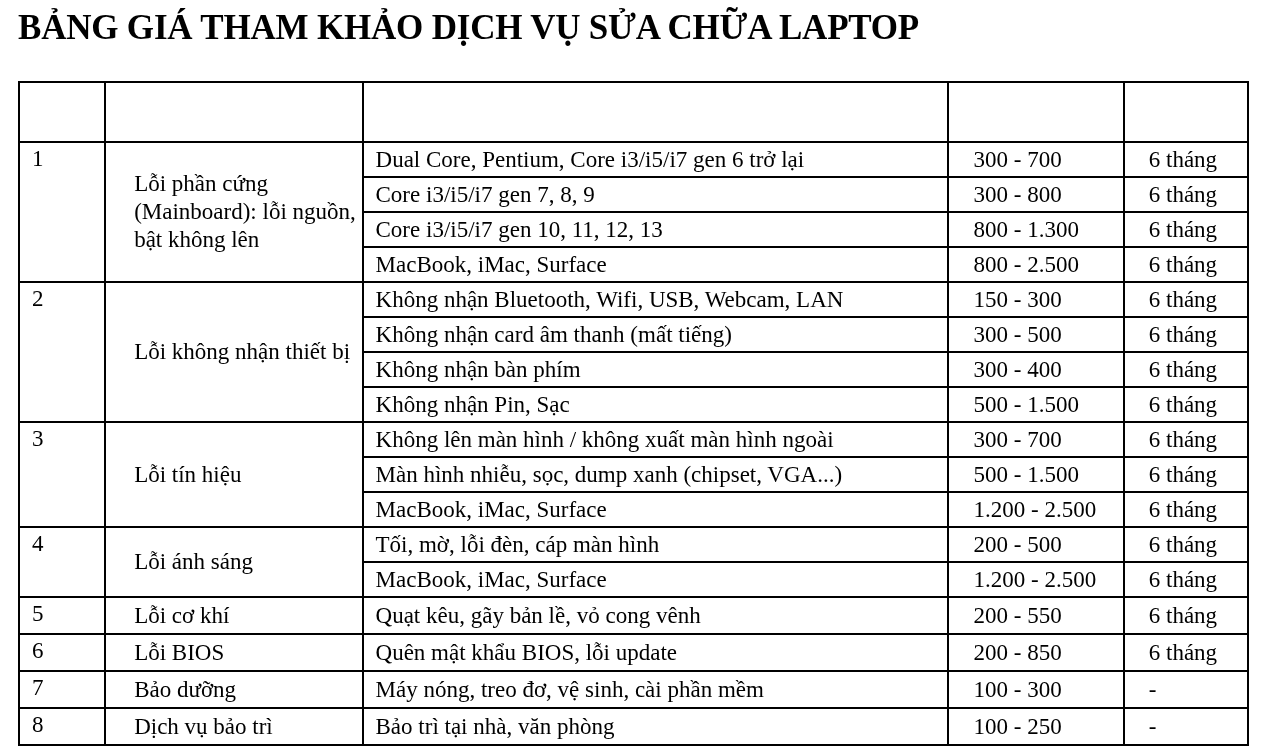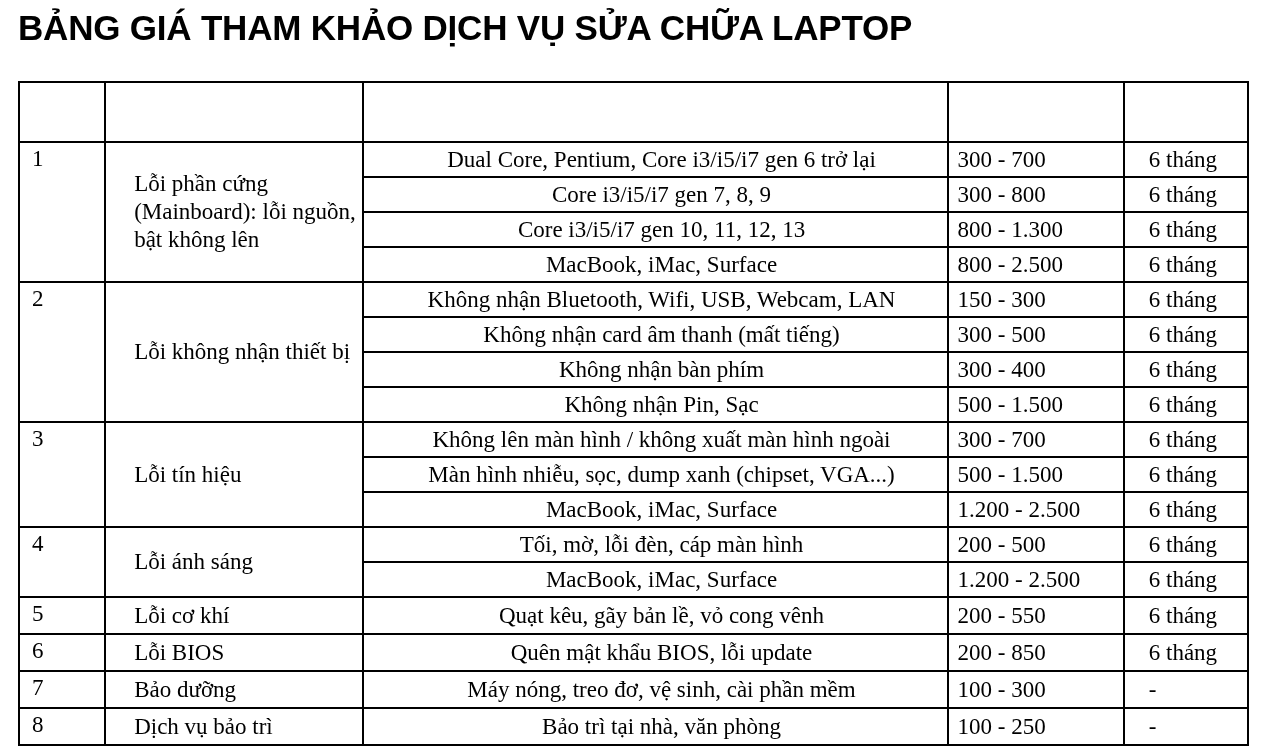--- a/index.html
+++ b/index.html
@@ -23,21 +23,21 @@
     height: 750px;
     box-sizing: border-box;
   }
 
   
   .doc-title {
     position: absolute;
     left: 18px;
     top: 6px;
     width: 1230px;
-    font-family: Liberation Sans, sans-serif;
+    font-family: Liberation Serif, serif;
     font-weight: bold;
     font-size: 35px;
     line-height: 44px;
     letter-spacing: -0.2px;
     color: #000000;
     white-space: nowrap;
   }
 
   
   .price-table {
@@ -94,25 +94,24 @@
     padding-left: 12px;
   }
   tbody td.cell-group {
     vertical-align: middle;
     padding-left: 28px;
     padding-right: 4px;
   }
   tbody td.cell-detail {
     vertical-align: middle;
     padding-left: 12px;
-    text-align: center;
   }
   tbody td.cell-price {
     vertical-align: middle;
-    padding-left: 8px;
+    padding-left: 24px;
   }
   tbody td.cell-warranty {
     vertical-align: middle;
     padding-left: 24px;
   }
 </style>
 </head>
 <body>
 
 <div class="page">

